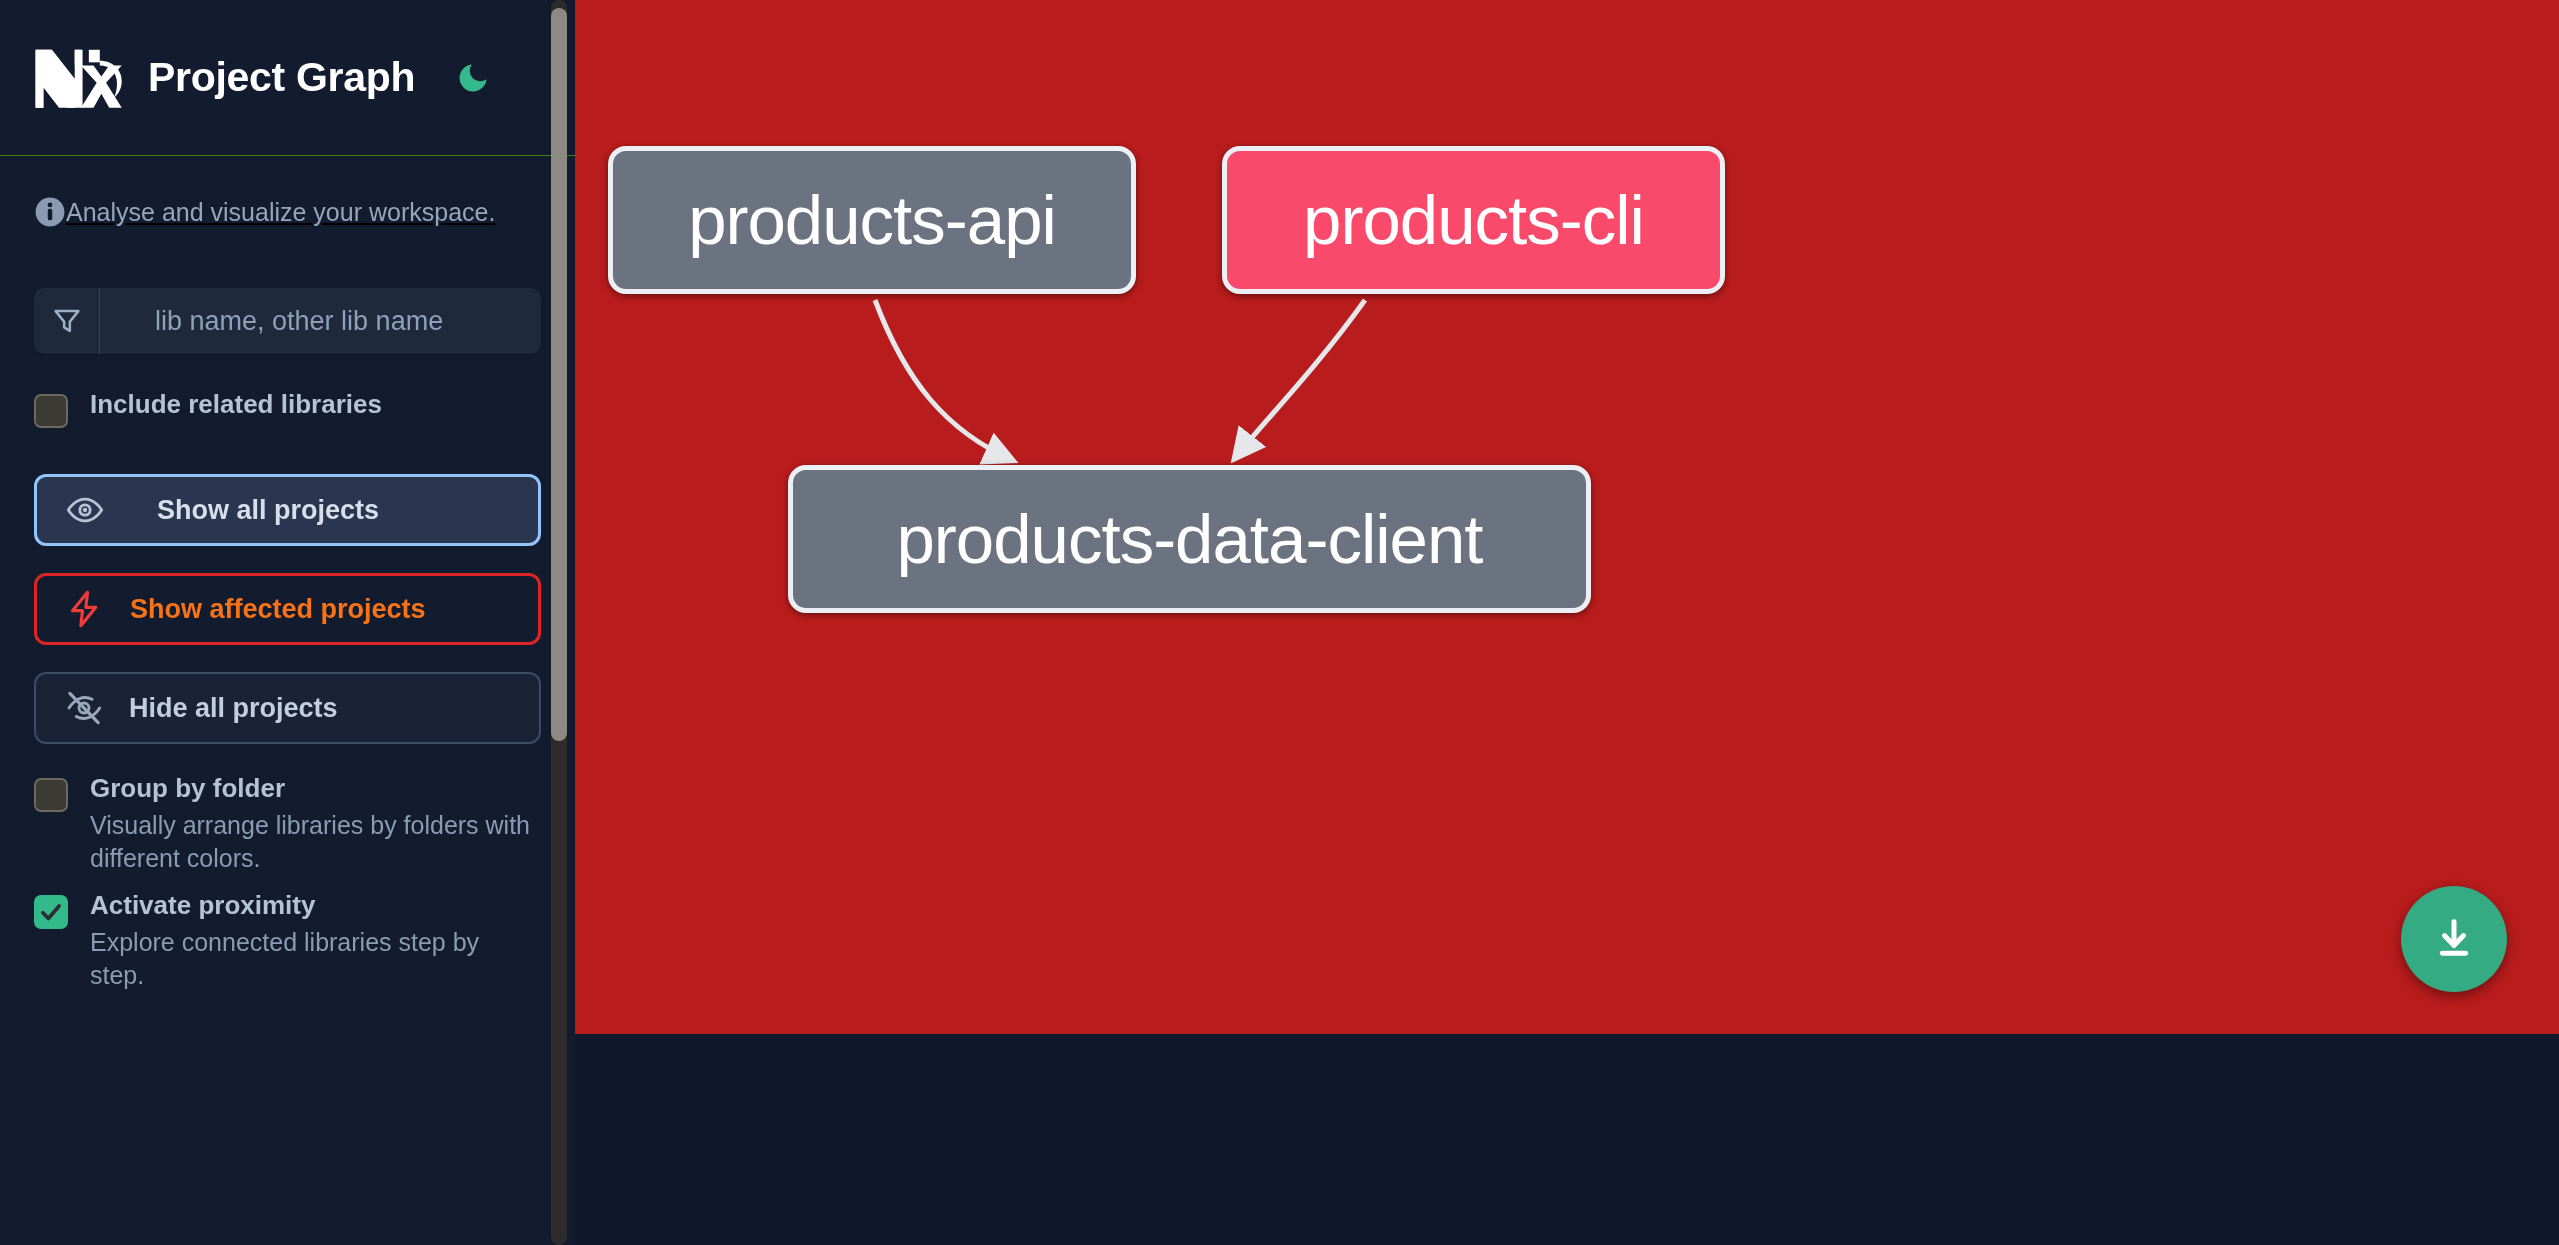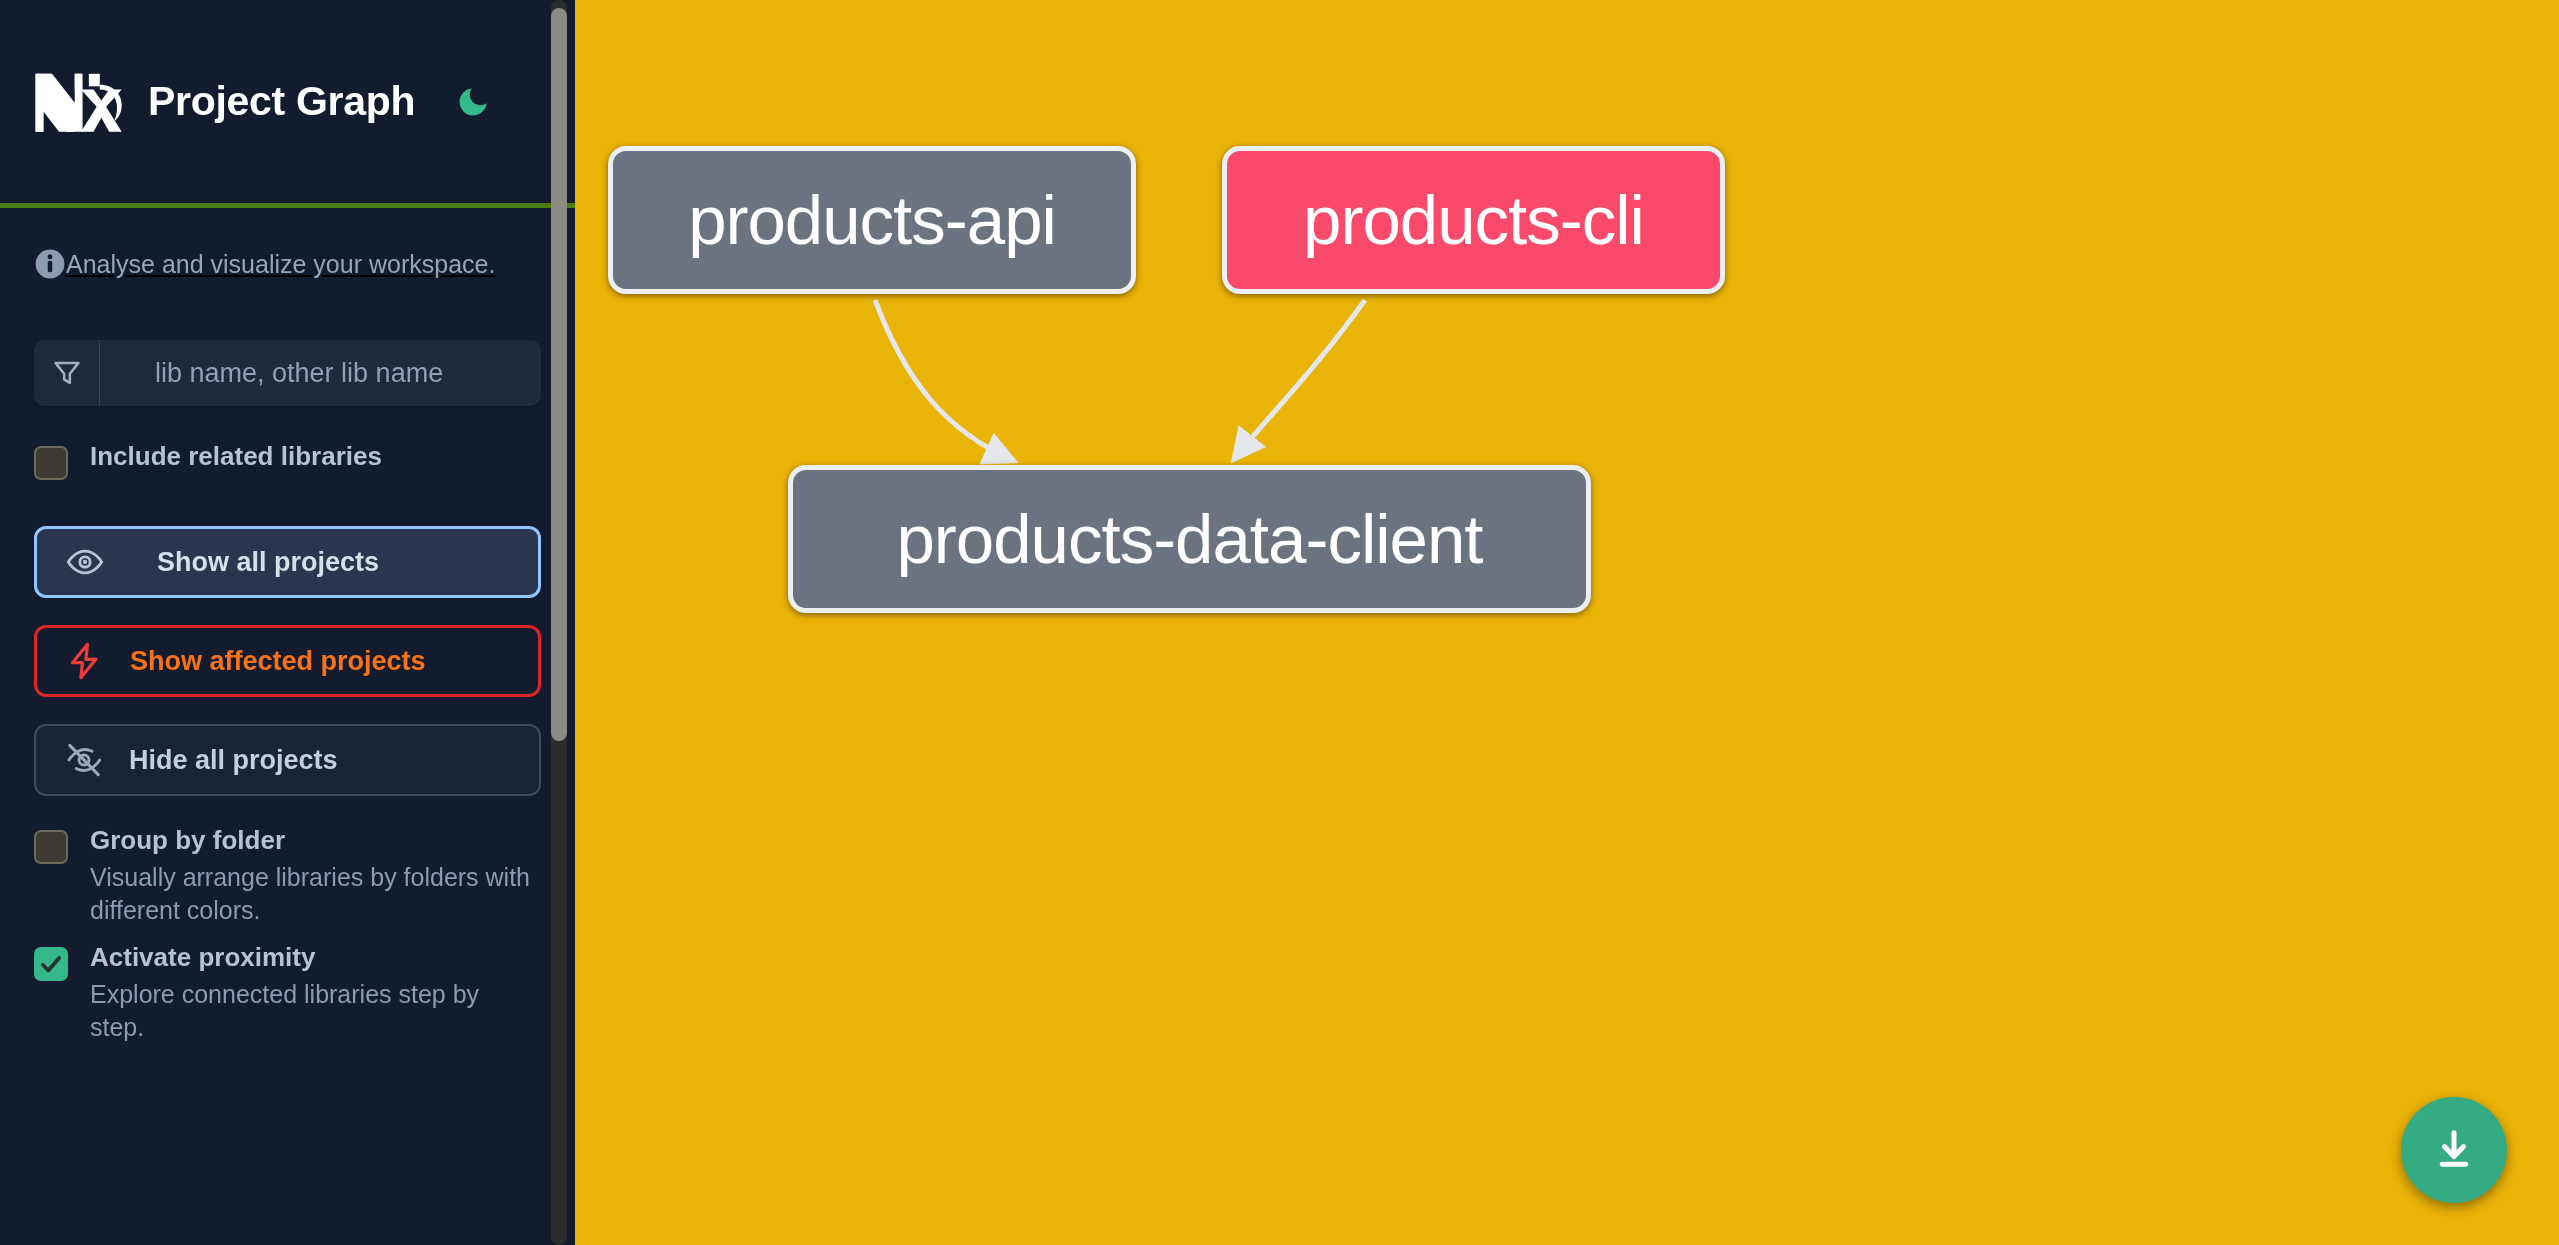--- a/index.html
+++ b/index.html
@@ -30,25 +30,25 @@
     overflow: hidden;
   }
 
   .sidebar-scroll {
     position: absolute;
     inset: 0;
     overflow: hidden;
   }
 
   .brand-bar {
-    height: 208px;
+    height: 156px;
     display: flex;
     align-items: center;
     padding: 4px 34px;
-    border-bottom: 5px solid #4d7c0f;
+    border-bottom: 1px solid #4d7c0f;
     gap: 0;
   }
 
   .nx-logo {
     width: 94px;
     height: 66px;
     flex: 0 0 auto;
     margin-right: 20px;
   }
 
@@ -230,22 +230,22 @@
     width: 16px; height: 733px;
     background: #8b8b84;
     border-radius: 8px;
     cursor: pointer;
   }
 
   
   #canvas {
     position: relative;
     flex: 1 1 auto;
-    height: 1245px;
-    background: #eab308;
+    height: 1034px;
+    background: #b91c1c;
     overflow: hidden;
   }
 
   #graph-svg { position: absolute; inset: 0; }
 
   .gnode {
     position: absolute;
     border-radius: 18px;
     border: 5px solid #eceff3;
     display: flex;

